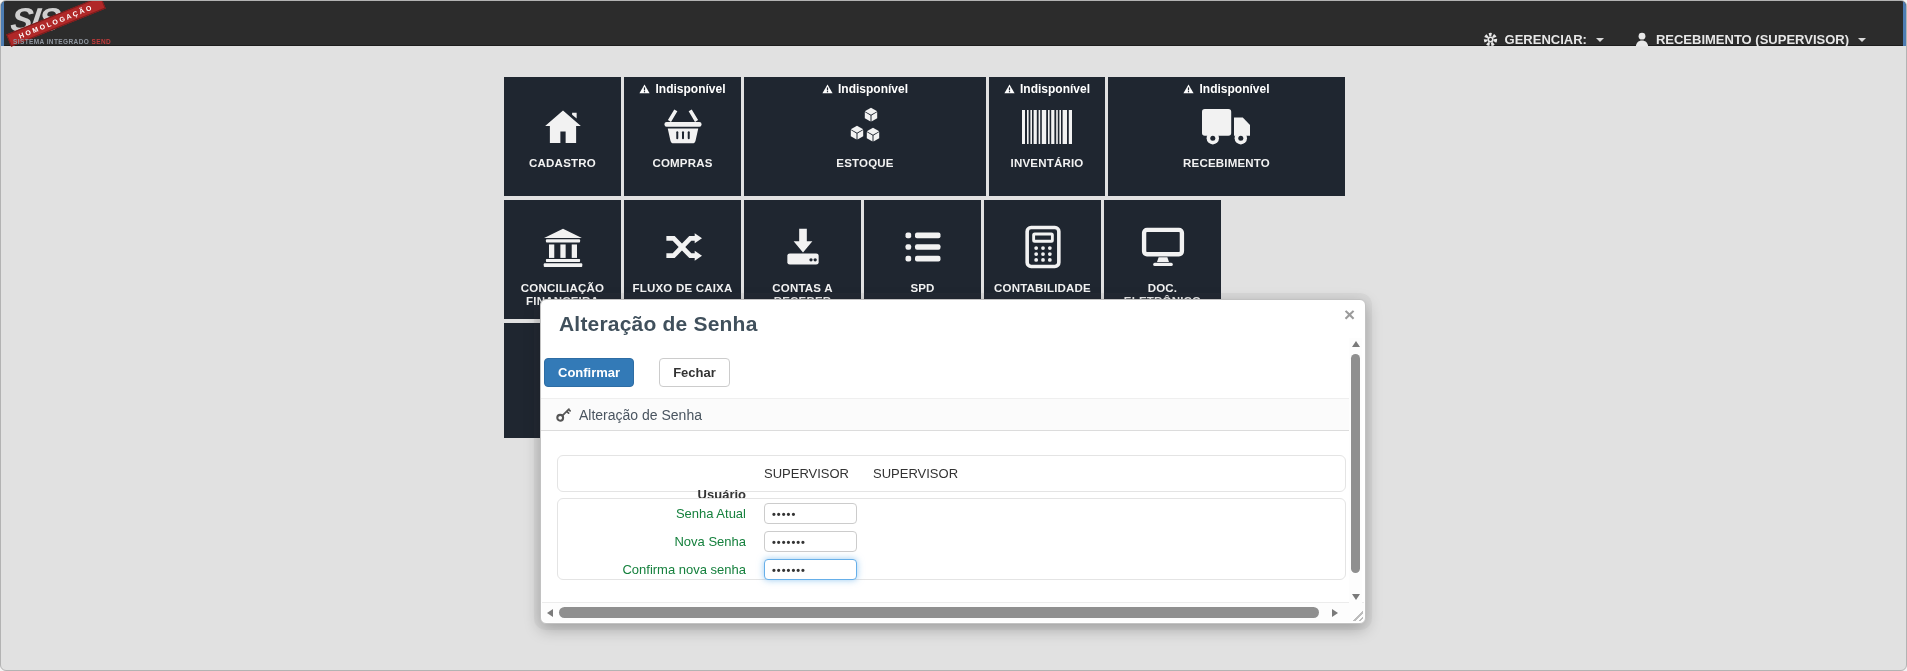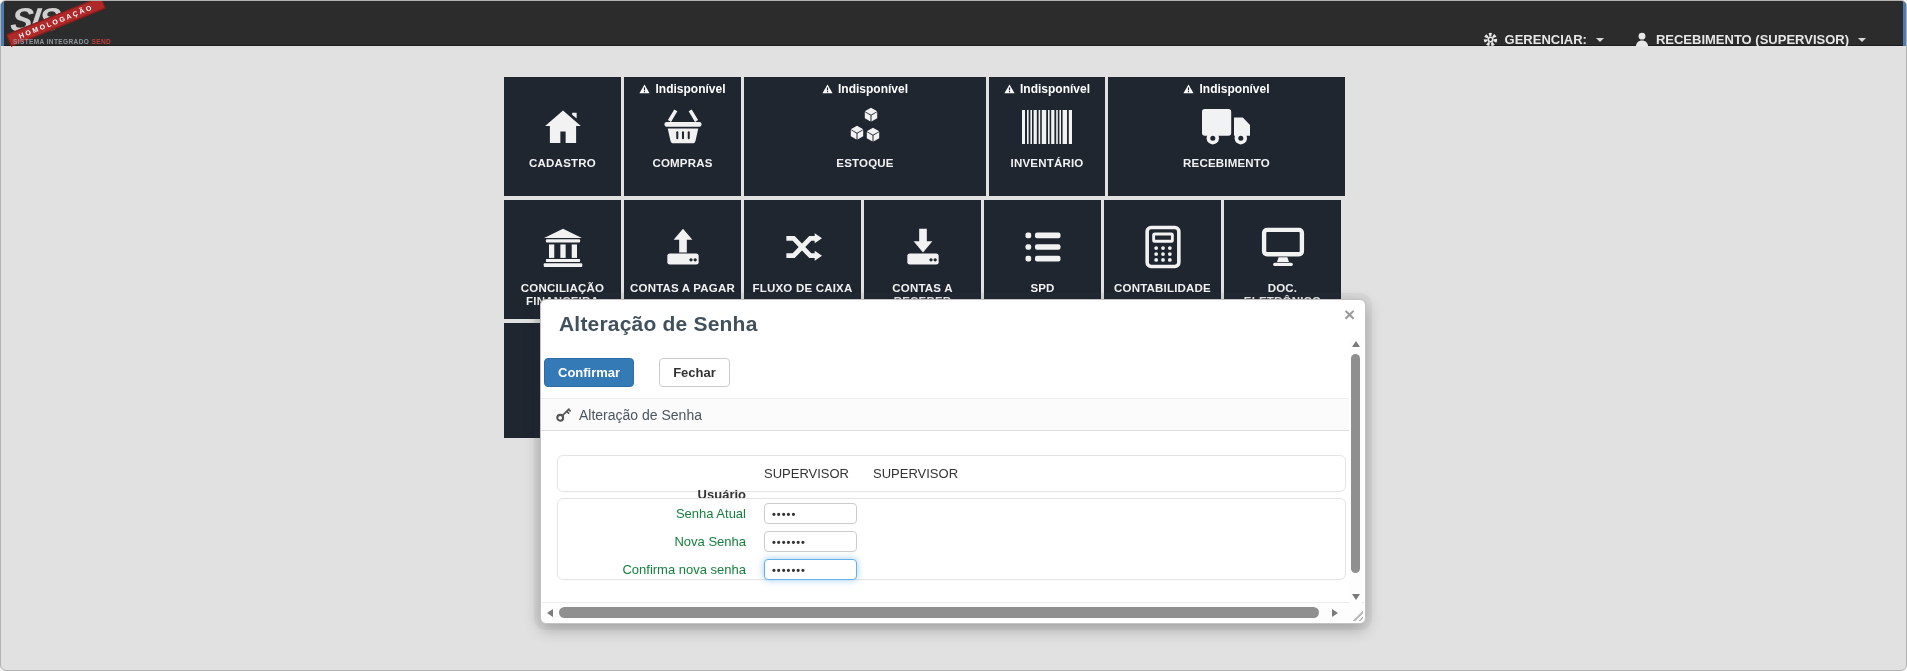--- a/index.html
+++ b/index.html
@@ -241,33 +241,20 @@
             <rect x="2.6" y="17.6" width="18.8" height="1.6" rx=".4"></rect>
               <rect x="1.4" y="20" width="21.2" height="2" rx=".5"></rect>
           </svg>
         </div>
         <div class="tile-label">
             <div>CONCILIAÇÃO</div>
             <div>FINANCEIRA</div>
           </div>
       </div>
 
-      <div class="tile" style="width:117px">
-        <div class="tile-icon">
-          <svg width="42" height="40" viewBox="0 0 24 23" class="ticon">
-            <path d="M12 1 17.4 7.4h-3.2v7.2H9.8V7.4H6.6z"></path>
-            <rect x="3" y="15.2" width="18" height="6.4" rx="1.4"></rect>
-            <circle cx="16.6" cy="18.9" r=".95" fill="#1f2630"></circle>
-              <circle cx="19" cy="18.9" r=".95" fill="#1f2630"></circle>
-          </svg>
-        </div>
-        <div class="tile-label">
-            <div>CONTAS A PAGAR</div>
-          </div>
-      </div>
 
       <div class="tile" style="width:117px">
         <div class="tile-icon">
           <svg width="42" height="38" viewBox="0 0 24 24" class="ticon">
             <g fill="none" stroke="#f2f2f2" stroke-width="3">
               <path d="M1.5 6.5h4.6L16.6 17.5h3.4"></path>
               <path d="M1.5 17.5h4.6L16.6 6.5h3.4"></path>
             </g>
             <path d="M19.4 3.3 24 6.5l-4.6 3.2z"></path>
             <path d="M19.4 14.3 24 17.5l-4.6 3.2z"></path>

